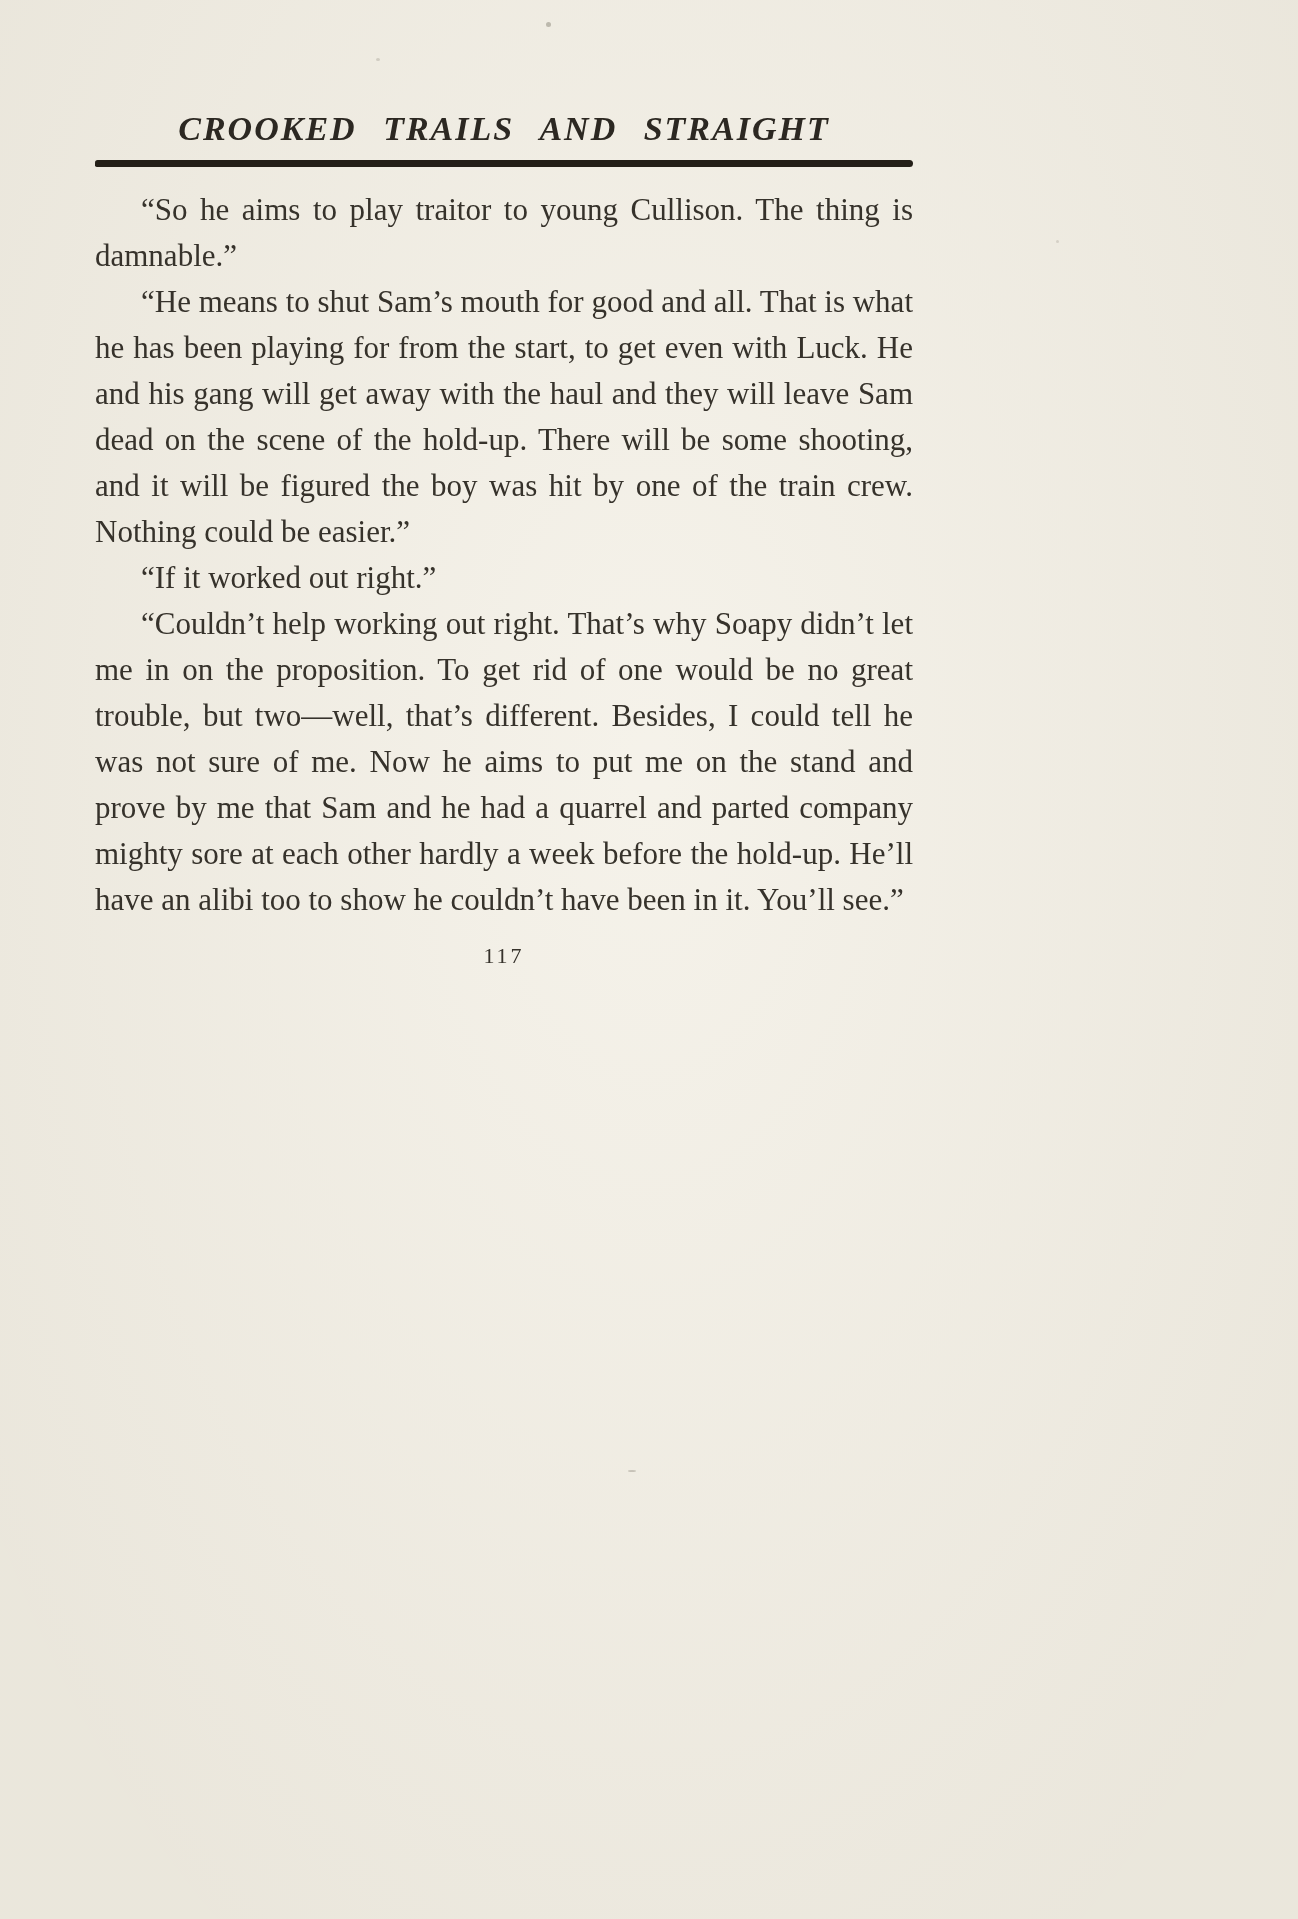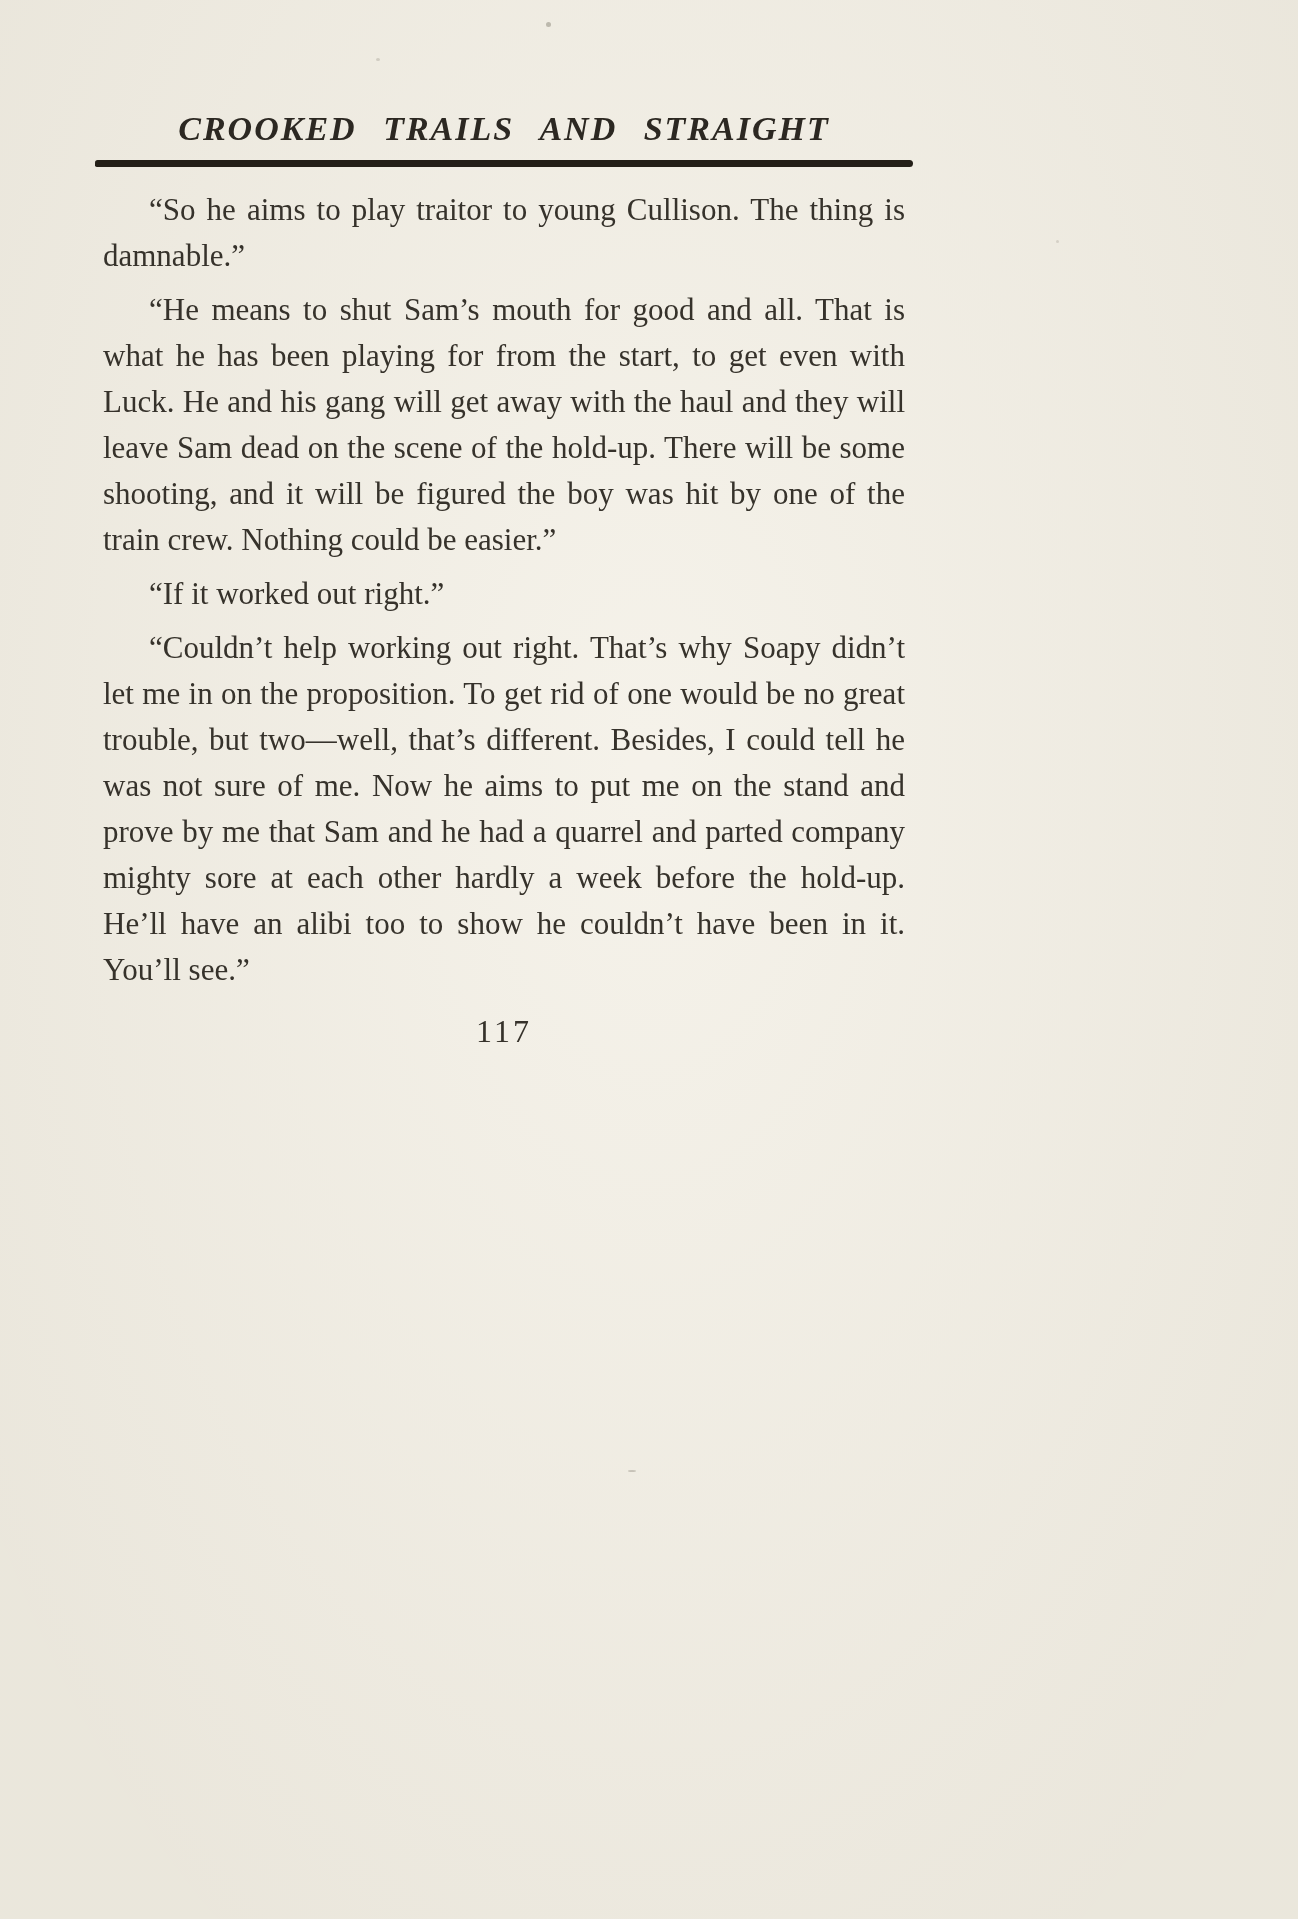--- a/index.html
+++ b/index.html
@@ -45,27 +45,27 @@
     border-radius: 3px 4px 4px 2px;
     margin-bottom: 20px;
   }
   .body-text {
     font-size: 31px;
     line-height: 46px;
     text-align: justify;
     color: #36322b;
   }
   .body-text p {
-    margin: 8px;
+    margin: 0;
     text-indent: 46px;
   }
   .page-number {
     margin-top: 20px;
     text-align: center;
-    font-size: 32px;
+    font-size: 22px;
     letter-spacing: 3px;
     color: #36322b;
   }
   
   .speck {
     position: absolute;
     background: #8a8577;
     border-radius: 50%;
     opacity: 0.5;
   }

